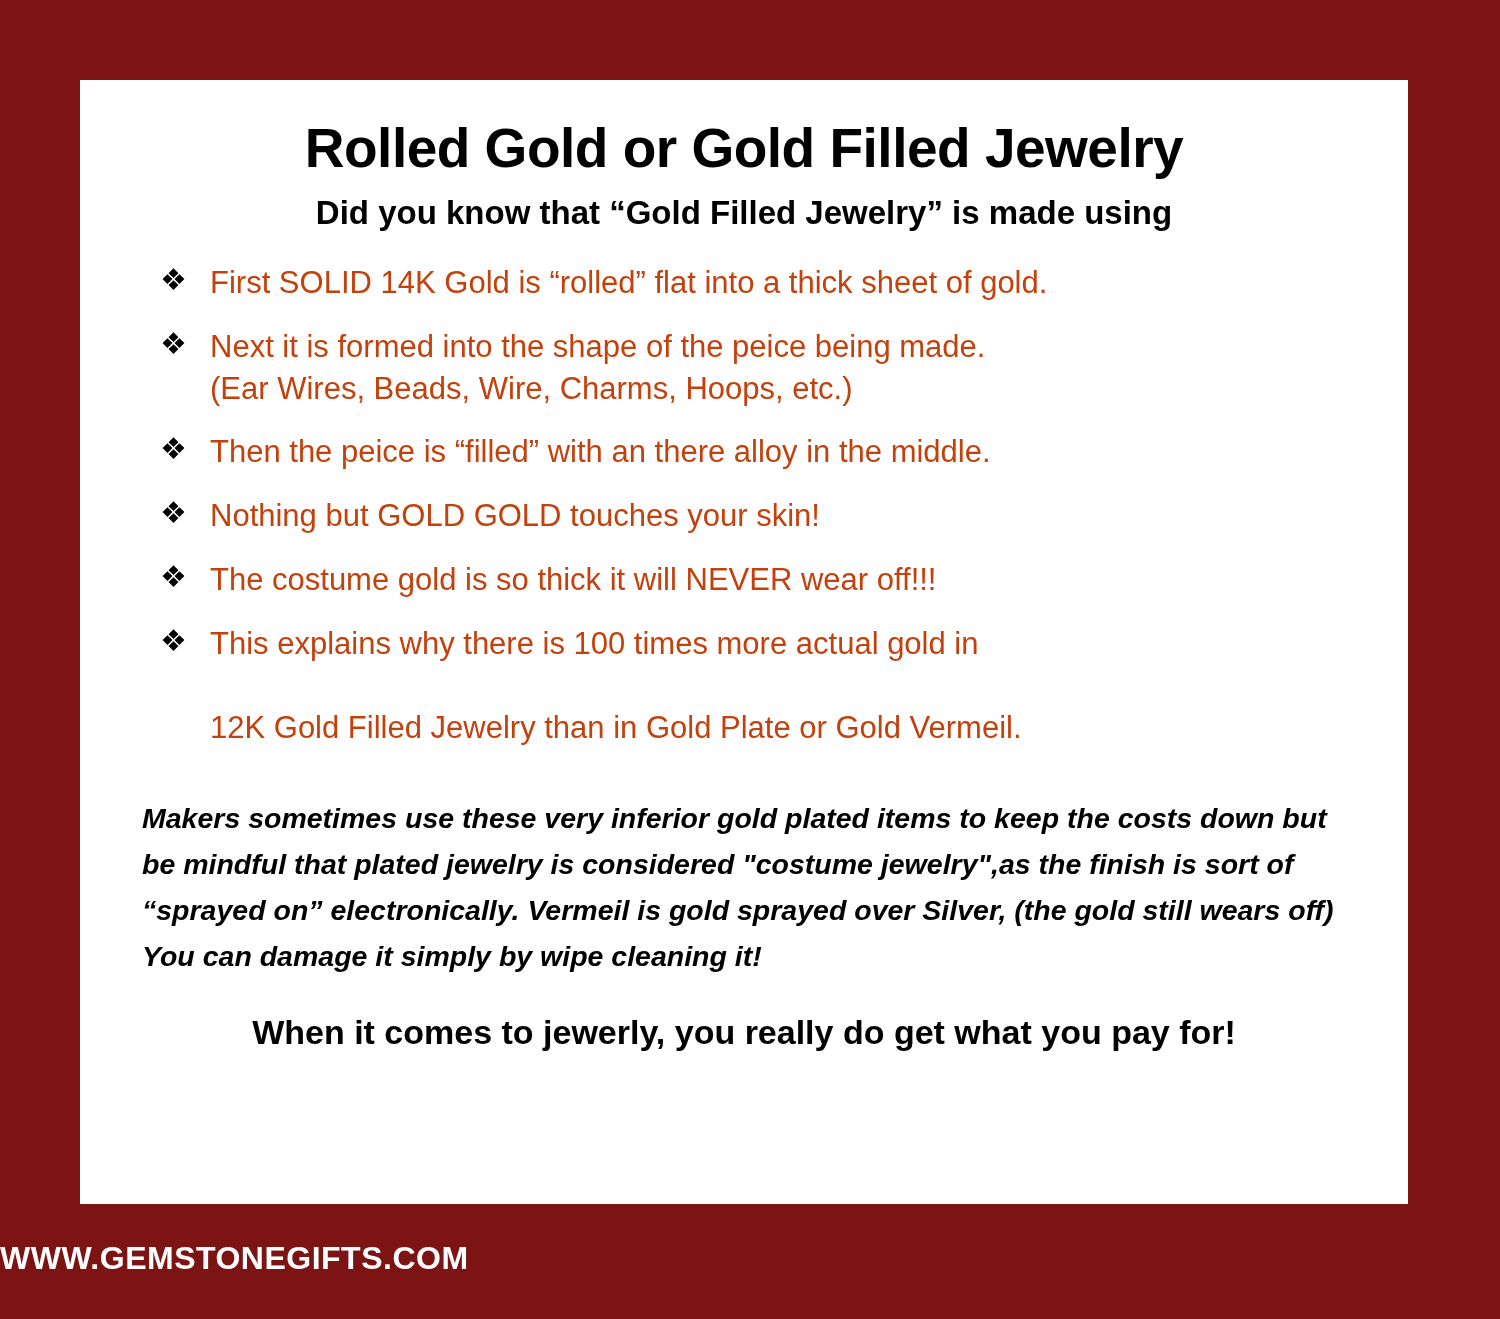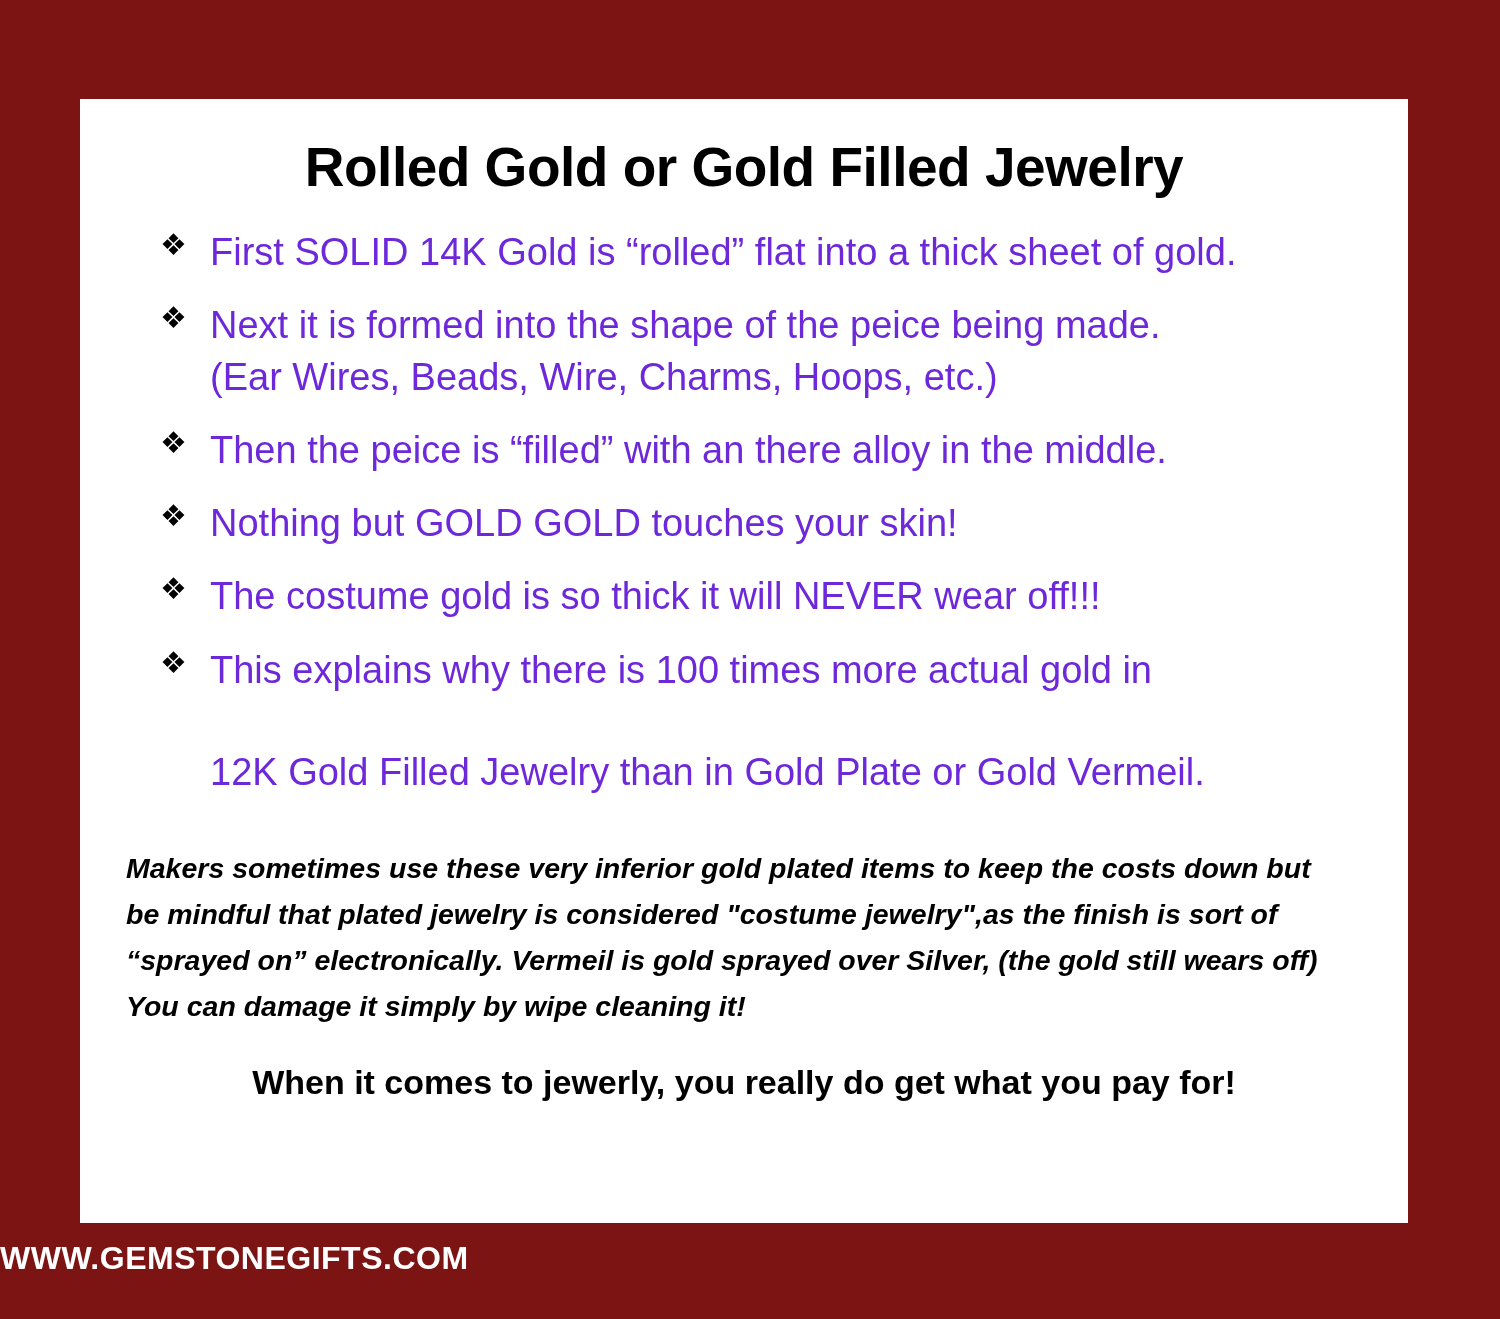--- a/index.html
+++ b/index.html
@@ -16,21 +16,21 @@
   .poster {
     position: relative;
     width: 1500px;
     height: 1319px;
     background: #7d1414;
     box-sizing: border-box;
   }
   .card {
     position: absolute;
     left: 80px;
-    top: 99px;
+    top: 80px;
     width: 1328px;
     height: 1124px;
     background: #ffffff;
     box-sizing: border-box;
     padding: 18px 40px 8px 40px;
   }
   .title {
     text-align: center;
     font-size: 55px;
     font-weight: bold;
@@ -62,27 +62,27 @@
     width: 72px;
     font-size: 30px;
     color: #000;
     text-align: left;
     padding-left: 22px;
     line-height: 1.22;
     box-sizing: border-box;
   }
   .bullet-text {
     flex: 1 1 auto;
-    font-size: 38px;
-    color: #6d28d9;
+    font-size: 31px;
+    color: #c2410c;
     line-height: 1.35;
     white-space: pre-line;
   }
   .note {
-    margin: 46px 22px 0 6px;
+    margin: 46px 22px 0 22px;
     font-size: 28.5px;
     font-style: italic;
     font-weight: bold;
     color: #000;
     line-height: 1.62;
   }
   .closing {
     margin: 34px 0 0 0;
     text-align: center;
     font-size: 34px;
@@ -103,20 +103,21 @@
 </style>
 </head>
 <body>
 
 <div class="poster">
   <div class="card">
 
     <h1 class="title">Rolled Gold or Gold Filled Jewelry</h1>
 
     <div class="subtitle">
+      <div>Did you know that “Gold Filled Jewelry” is made using</div>
     </div>
 
     <div class="bullets">
 
       <div class="bullet-row">
         <span class="bullet-mark">❖</span>
         <span class="bullet-text">First SOLID 14K Gold is “rolled” flat into a thick sheet of gold.</span>
       </div>
 
       <div class="bullet-row">

